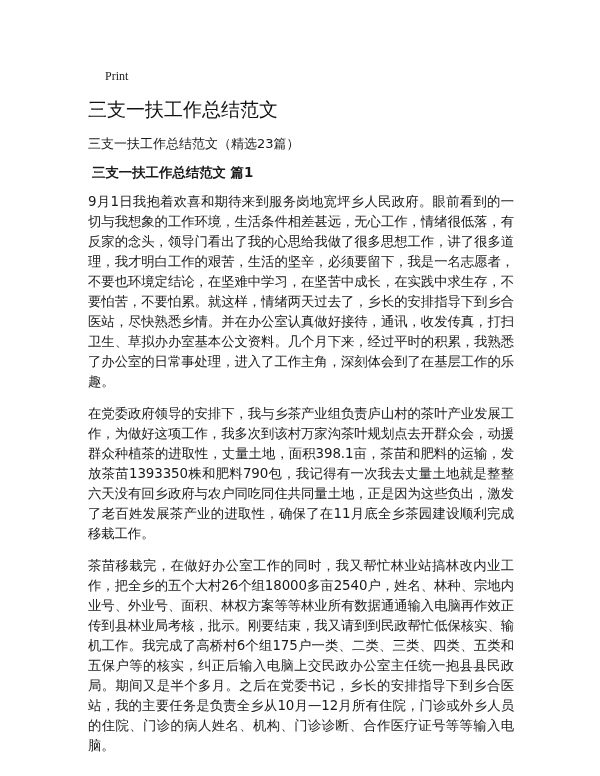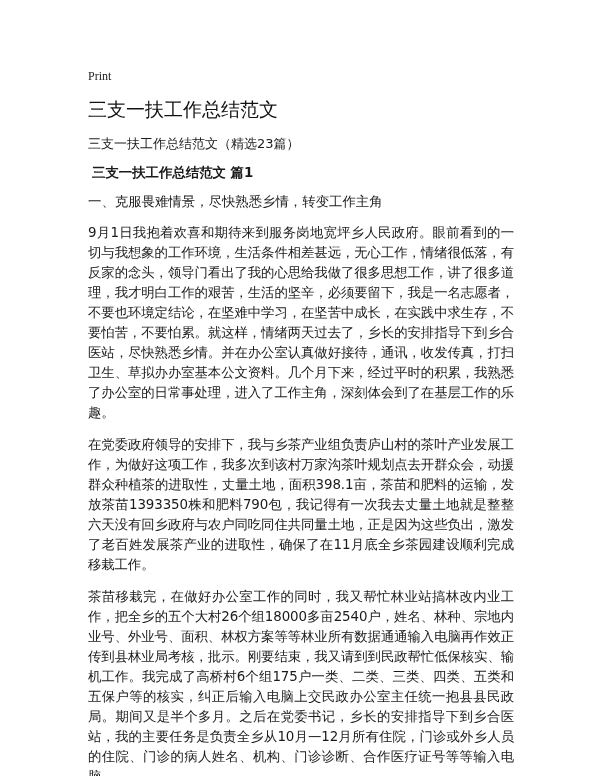--- a/index.html
+++ b/index.html
@@ -1,31 +1,30 @@
 <!DOCTYPE html>
 <html><head>
 <meta charset="utf-8">
 <style>
   html, body { margin: 0; padding: 0; background: #ffffff; }
   body { width: 600px; height: 776px; overflow: hidden; position: relative;
          font-family: "DejaVu Sans", "Liberation Sans", sans-serif; color: #1a1a1a; }
   .page { position: absolute; left: 88px; top: 68px; width: 426px; }
-  .print { font-family: "Liberation Serif", "DejaVu Serif", serif; font-size: 12px; color: #222; margin: 0 0 12px 0; height: 16px; line-height: 16px; }
+  .print { font-family: "Liberation Serif", "DejaVu Serif", serif; font-size: 12px; color: #222; margin: 0 0 12px 17px; height: 16px; line-height: 16px; }
   .title { font-size: 19px; text-align: left; margin: 0 0 11px 0; line-height: 26px; font-weight: normal; color: #111; }
   .subtitle { font-size: 13px; margin: 13px 0 11px 0; line-height: 18px; }
   .h2 { font-size: 13.4px; font-weight: bold; margin: 0 0 10px 4px; line-height: 18px; }
   .p { font-size: 13.4px; line-height: 20px; margin: 0 0 12px 0; text-align: justify; letter-spacing: -0.1px; }
   .sec { font-size: 13.4px; line-height: 20px; margin: 0 0 11px 0; }
 </style>
 </head>
 <body>
 
 <div class="page">
   <div class="print">Print</div>
   <h1 class="title">三支一扶工作总结范文</h1>
   <div class="subtitle">三支一扶工作总结范文（精选23篇）</div>
   <div class="h2">三支一扶工作总结范文 篇1</div>
 
-  <div class="sec">一、克服畏难情景，尽快熟悉乡情，转变工作主角</div>
   <div class="p">9月1日我抱着欢喜和期待来到服务岗地宽坪乡人民政府。眼前看到的一切与我想象的工作环境，生活条件相差甚远，无心工作，情绪很低落，有反家的念头，领导门看出了我的心思给我做了很多思想工作，讲了很多道理，我才明白工作的艰苦，生活的坚辛，必须要留下，我是一名志愿者，不要也环境定结论，在坚难中学习，在坚苦中成长，在实践中求生存，不要怕苦，不要怕累。就这样，情绪两天过去了，乡长的安排指导下到乡合医站，尽快熟悉乡情。并在办公室认真做好接待，通讯，收发传真，打扫卫生、草拟办办室基本公文资料。几个月下来，经过平时的积累，我熟悉了办公室的日常事处理，进入了工作主角，深刻体会到了在基层工作的乐趣。</div>
   <div class="p">在党委政府领导的安排下，我与乡茶产业组负责庐山村的茶叶产业发展工作，为做好这项工作，我多次到该村万家沟茶叶规划点去开群众会，动援群众种植茶的进取性，丈量土地，面积398.1亩，茶苗和肥料的运输，发放茶苗1393350株和肥料790包，我记得有一次我去丈量土地就是整整六天没有回乡政府与农户同吃同住共同量土地，正是因为这些负出，激发了老百姓发展茶产业的进取性，确保了在11月底全乡茶园建设顺利完成移栽工作。</div>
   <div class="p">茶苗移栽完，在做好办公室工作的同时，我又帮忙林业站搞林改内业工作，把全乡的五个大村26个组18000多亩2540户，姓名、林种、宗地内业号、外业号、面积、林权方案等等林业所有数据通通输入电脑再作效正传到县林业局考核，批示。刚要结束，我又请到到民政帮忙低保核实、输机工作。我完成了高桥村6个组175户一类、二类、三类、四类、五类和五保户等的核实，纠正后输入电脑上交民政办公室主任统一抱县县民政局。期间又是半个多月。之后在党委书记，乡长的安排指导下到乡合医站，我的主要任务是负责全乡从10月—12月所有住院，门诊或外乡人员的住院、门诊的病人姓名、机构、门诊诊断、合作医疗证号等等输入电脑。</div>
 </div>
 
 </body></html>

